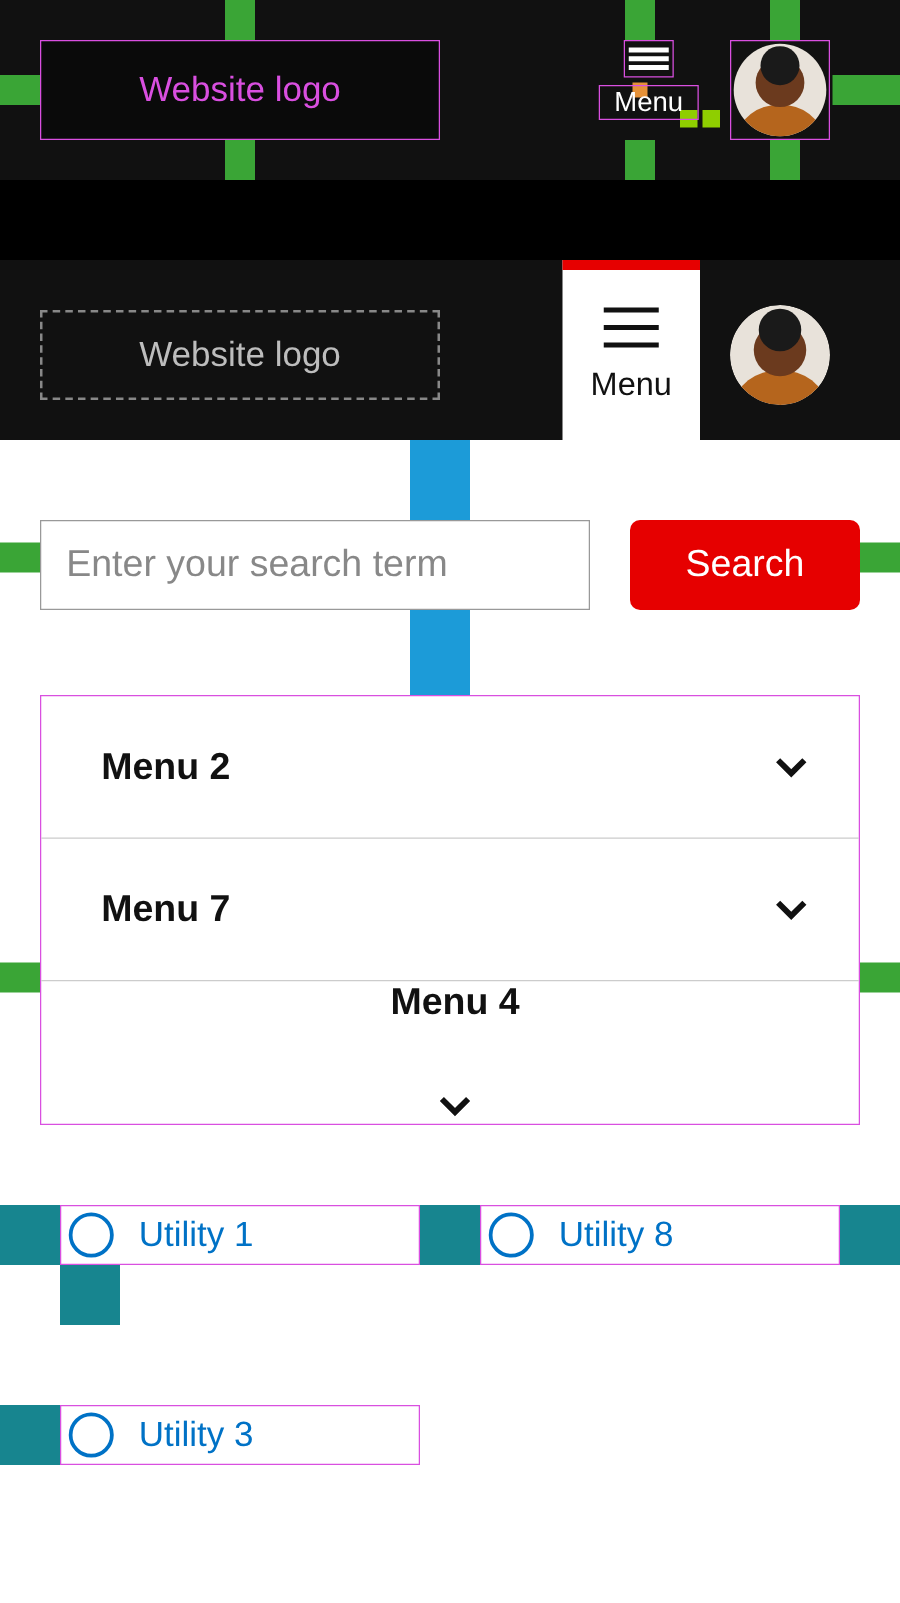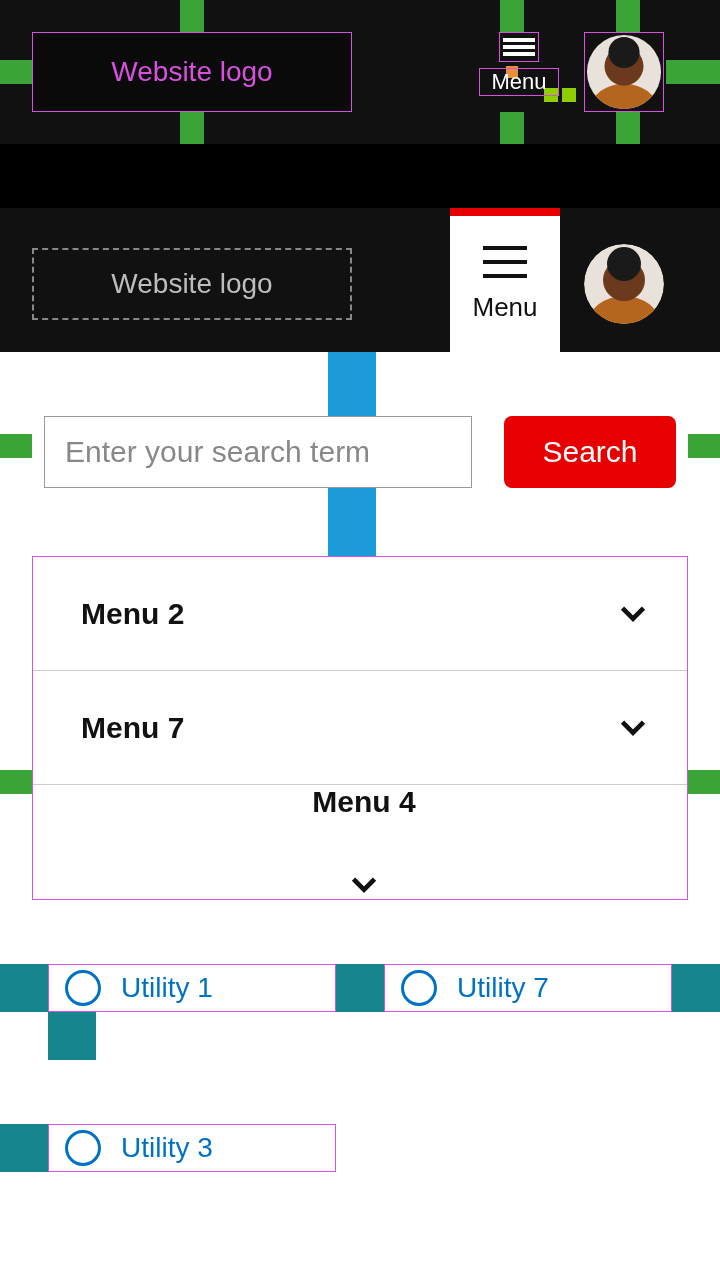--- a/index.html
+++ b/index.html
@@ -108,21 +108,21 @@
 
   
   .content { position:relative; padding-top: 64px; }
 
   .blue-bar-v { position:absolute; width:48px; background:#1c9bd8; }
 
   .search-row {
     position:relative;
     display:flex;
     align-items:center;
-    margin: 0 44px;
+    margin: 0 32px;
     gap: 32px;
     z-index:2;
   }
   .search-input {
     flex:1;
     height:72px;
     border:1px solid #999;
     font-size:30px;
     padding: 0 20px;
     color:#666;
@@ -168,21 +168,21 @@
   }
   .teal-bar { position:absolute; height:48px; background:#17858f; }
   .teal-sq  { position:absolute; width:48px; height:48px; background:#17858f; }
   .util-link {
     position:absolute;
     height:48px;
     border:1px solid #d94fe0;
     background:#fff;
     display:flex; align-items:center;
     gap:20px;
-    padding-left:16px;
+    padding-left:6px;
     font-size:28px;
     color:#0072c6;
     text-decoration:none;
     z-index:2;
   }
   .util-circle {
     width:36px; height:36px; border:3px solid #0072c6; border-radius:50%;
     flex:none;
   }
 </style>
@@ -306,21 +306,21 @@
     <div class="teal-bar" style="left:0;top:0;width:48px;"></div>
     <div class="teal-bar" style="left:336px;top:0;width:48px;"></div>
     <div class="teal-bar" style="left:672px;top:0;width:48px;"></div>
 
     <a class="util-link" style="left:48px; width:288px;">
       <span class="util-circle"></span>
       <span>Utility 1</span>
     </a>
     <a class="util-link" style="left:384px; width:288px;">
       <span class="util-circle"></span>
-      <span>Utility 7</span>
+      <span>Utility 8</span>
     </a>
   </div>
 
   <div class="teal-sq" style="position:relative; left:48px; display:block;"></div>
 
   <div class="util-row" style="height:48px;">
     <div class="teal-bar" style="left:0;top:0;width:48px;"></div>
     <a class="util-link" style="left:48px; width:288px;">
       <span class="util-circle"></span>
       <span>Utility 3</span>

